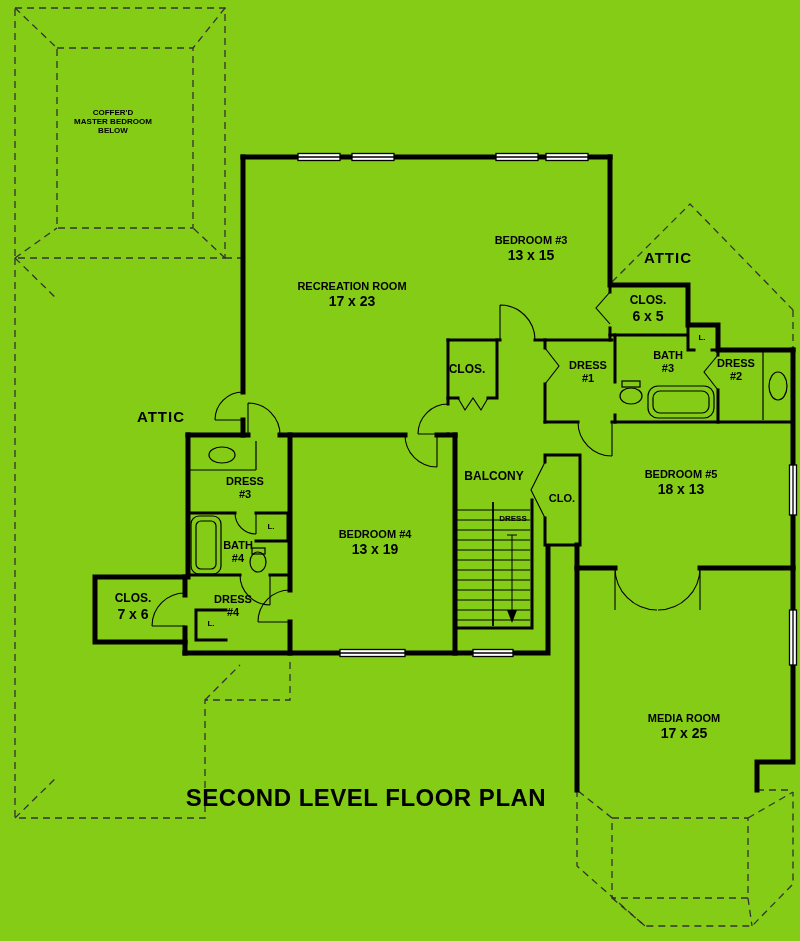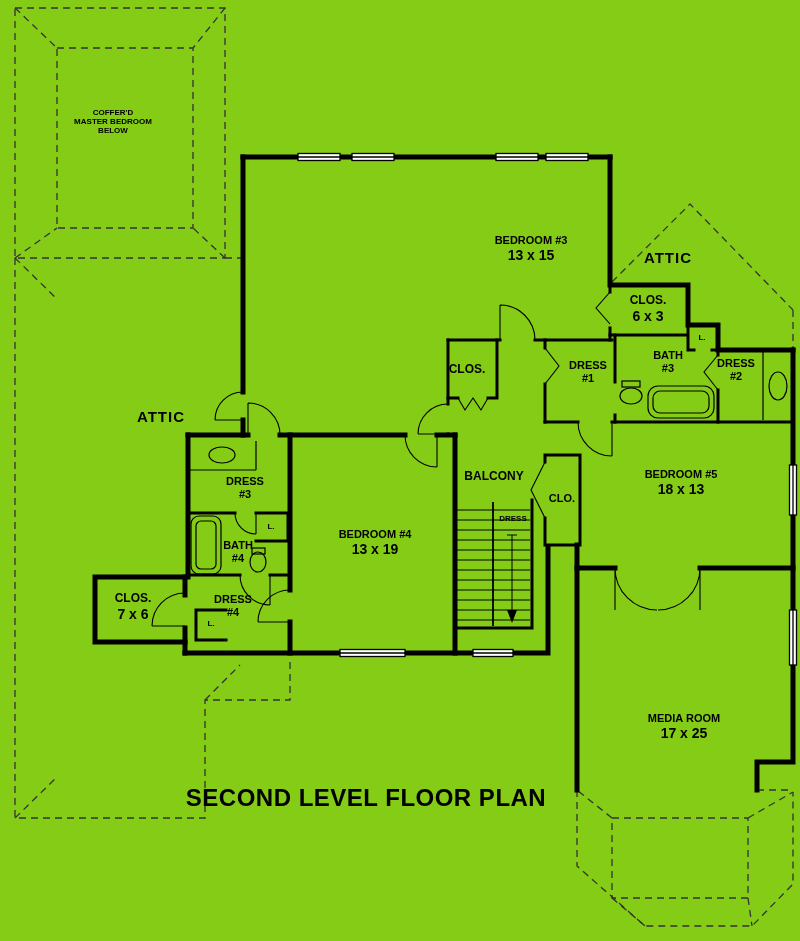--- a/index.html
+++ b/index.html
@@ -149,29 +149,33 @@
 
   <div class="lbl s8" style="left:113px;top:122px;">
     <div>COFFER'D</div>
     <div>MASTER BEDROOM</div>
     <div>BELOW</div>
   </div>
 
   <div class="lbl s15" style="left:161px;top:377px;">ATTIC</div>
   <div class="lbl s15" style="left:668px;top:218px;">ATTIC</div>
 
+  <div class="lbl" style="left:352px;top:294px;">
+    <div class="s13">RECREATION ROOM</div>
+    <div class="s16">17 x 23</div>
+  </div>
 
   <div class="lbl" style="left:531px;top:248px;">
     <div class="s13">BEDROOM #3</div>
     <div class="s16">13 x 15</div>
   </div>
 
   <div class="lbl" style="left:648px;top:309px;">
     <div class="s12">CLOS.</div>
-    <div class="s14">6 x 3</div>
+    <div class="s14">6 x 5</div>
   </div>
 
   <div class="lbl s12" style="left:467px;top:370px;">CLOS.</div>
 
   <div class="lbl s11" style="left:588px;top:372px;">
     <div>DRESS</div>
     <div>#1</div>
   </div>
 
   <div class="lbl s11" style="left:668px;top:362px;">

